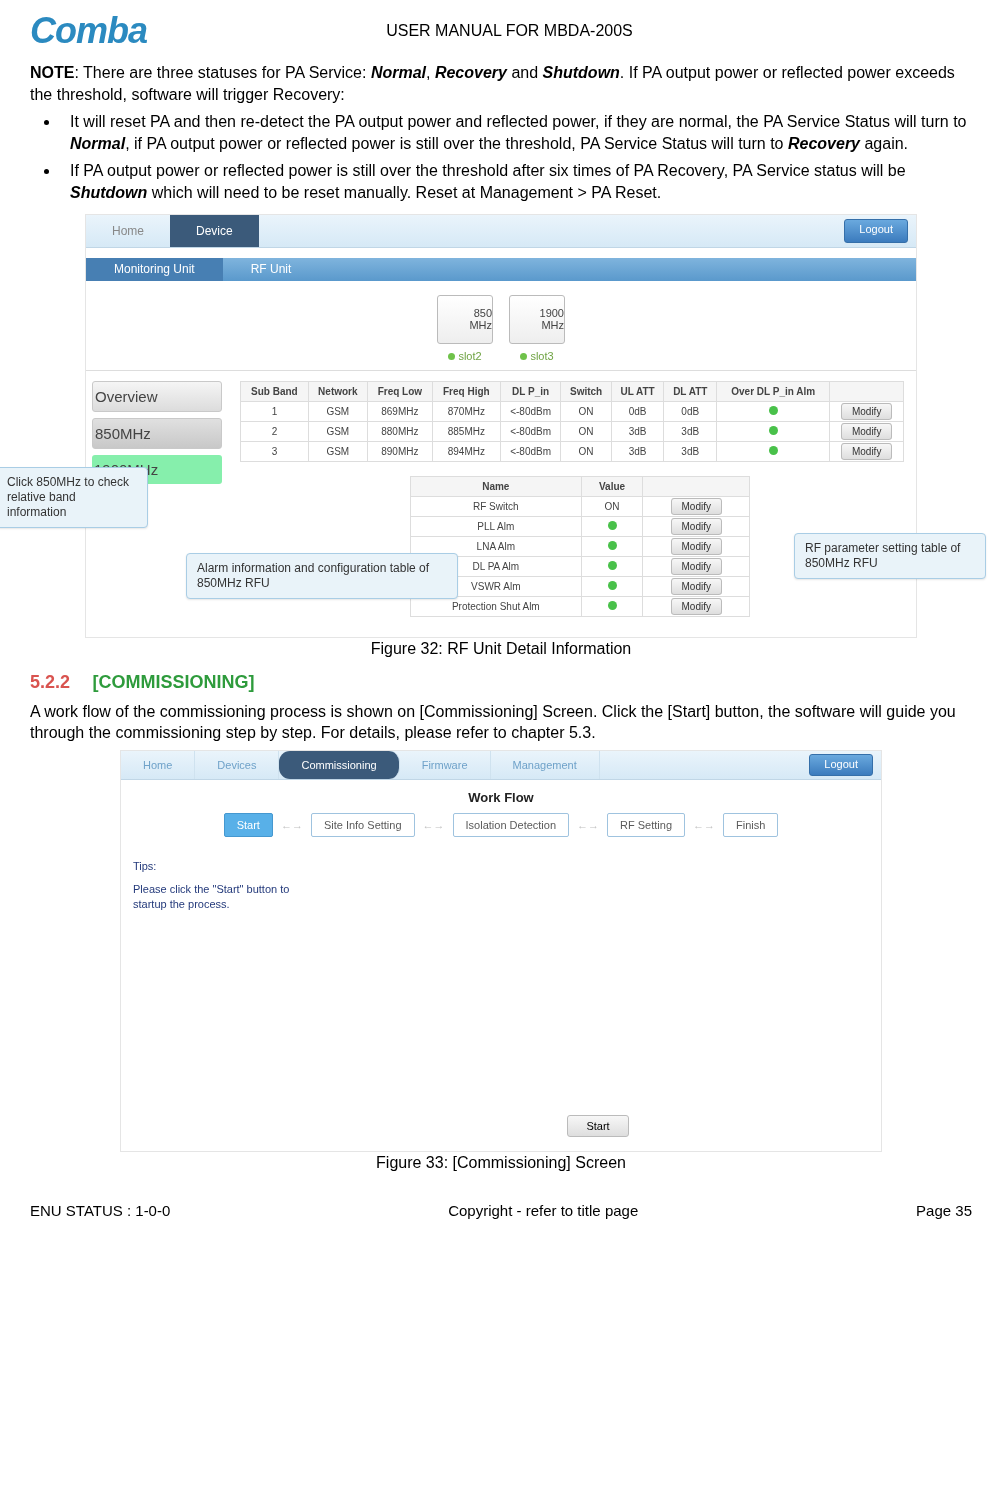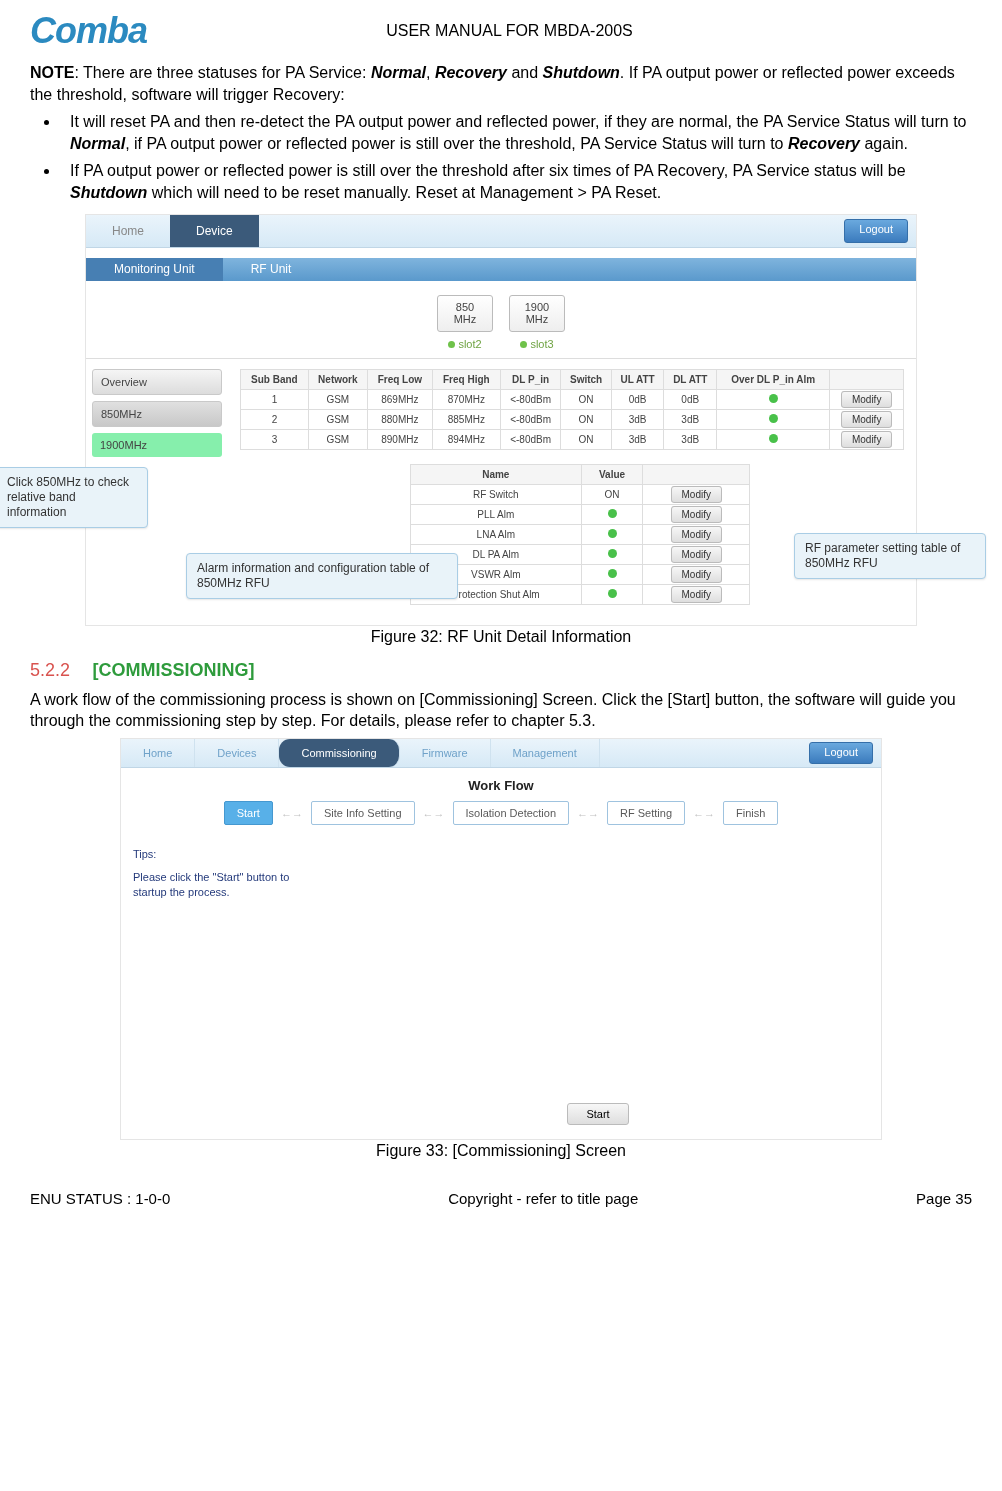--- a/index.html
+++ b/index.html
@@ -46,21 +46,21 @@
     font-size: 16px;
     line-height: 1.35;
     padding-left: 10px;
   }
   .bold { font-weight: bold; margin-top: 36px; }
   .bi { font-weight: bold; font-style: italic; }
   .section-heading {
     margin-top: 14px;
     margin-bottom: 8px;
   }
-  .sec-num { color: #d9534f; font-weight: normal; font-size: 18px; }
+  .sec-num { color: #d9534f; font-weight: bold; font-size: 18px; }
   .sec-title { color: #2e9b3c; font-weight: bold; font-size: 18px; margin-left: 18px; }
   .fig-caption { text-align: center; font-size: 16px; margin: 2px 0 10px 0; }
   .footer {
     display: flex;
     justify-content: space-between;
     font-size: 15px;
     margin-top: 30px;
   }
 
   
@@ -128,45 +128,46 @@
     background: #fff;
   }
   .slot-chip {
     width: 56px;
     text-align: center;
   }
   .slot-box {
     border: 1px solid #bbb;
     border-radius: 3px;
     background: linear-gradient(#fff,#eee);
-    padding: 5px 0;
+    padding: 11px 0;
     font-size: 11px;
     line-height: 1.15;
     color: #444;
+    text-align: right;
   }
   .slot-label { font-size: 11px; color: #6fa343; margin-top: 6px; }
   .dot { display: inline-block; width: 7px; height: 7px; border-radius: 50%; background: #6fc24a; vertical-align: middle; margin-right: 3px; }
 
   .fig32-body {
     display: flex;
     border-top: 1px solid #ddd;
   }
   .sidebar32 {
     width: 130px;
     padding: 10px 6px;
     display: flex;
     flex-direction: column;
     gap: 6px;
   }
   .side-btn {
     background: linear-gradient(#f5f5f5,#dcdcdc);
     border: 1px solid #c9c9c9;
     border-radius: 3px;
-    font-size: 11px;
-    padding: 6px 8px;
+    font-size: 15px;
+    padding: 6px 2px;
     color: #444;
     cursor: pointer;
     text-align: left;
   }
   .side-btn.sel { background: linear-gradient(#e0e0e0,#c8c8c8); }
   .content32 {
     flex: 1;
     padding: 10px 12px 20px 12px;
   }
   table.tbl32 {

